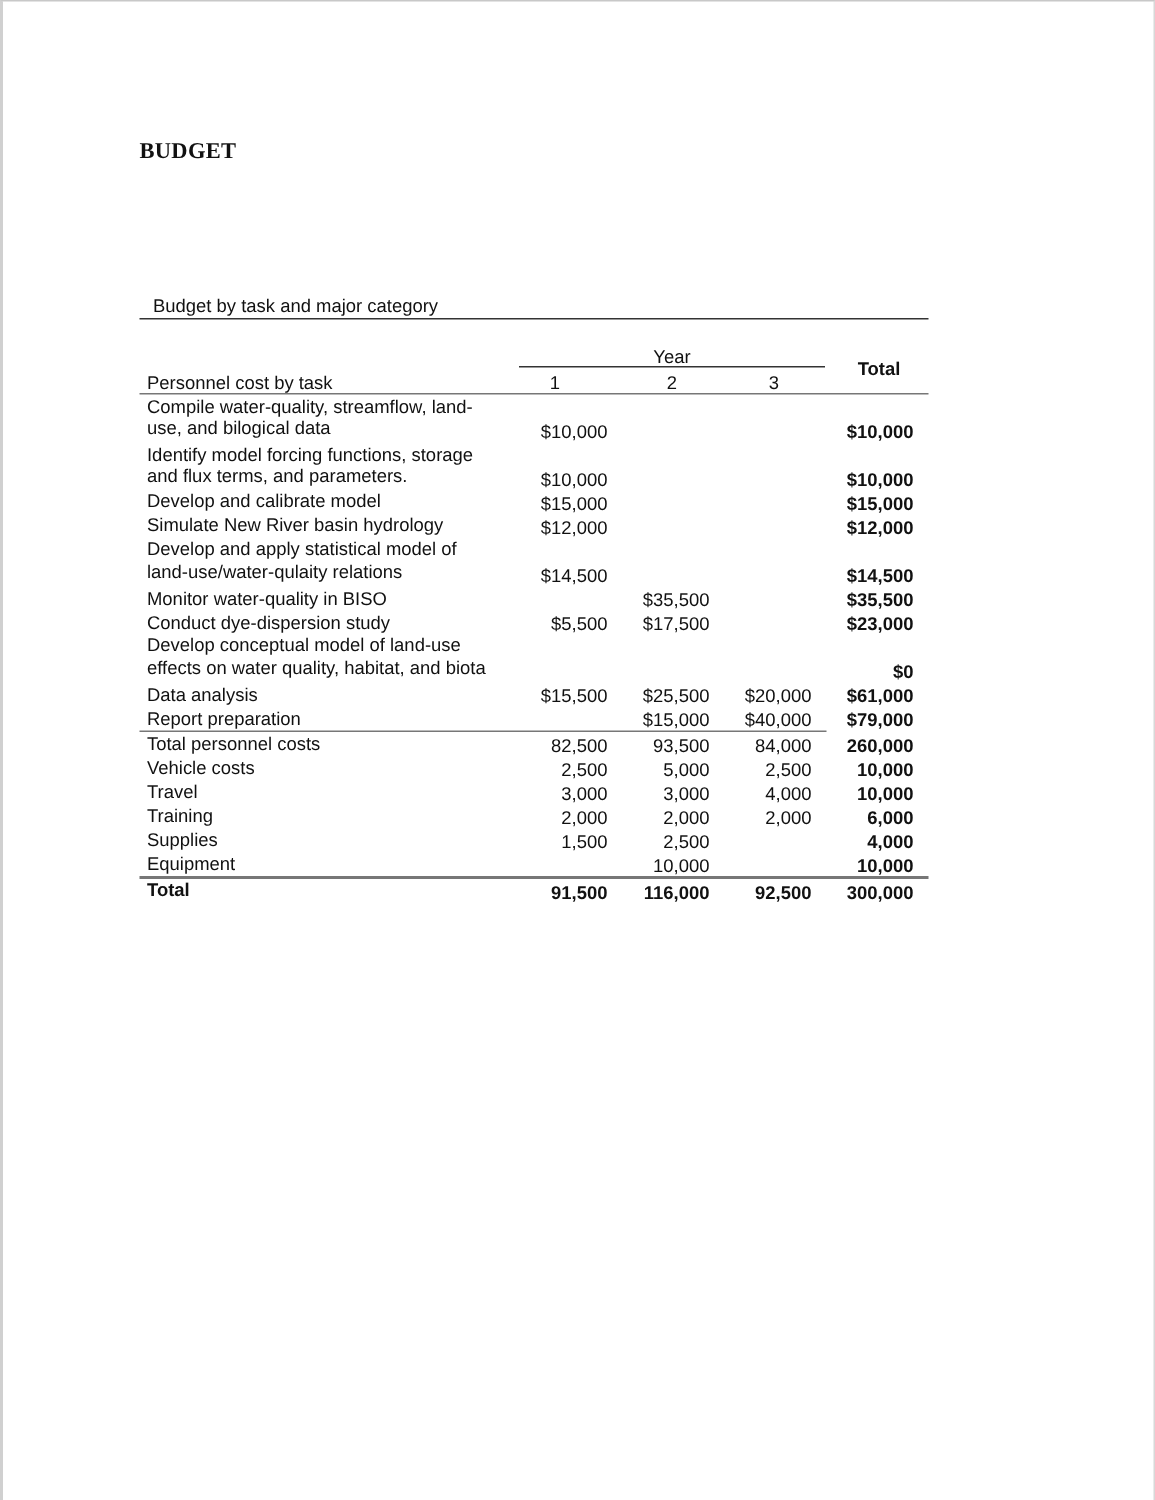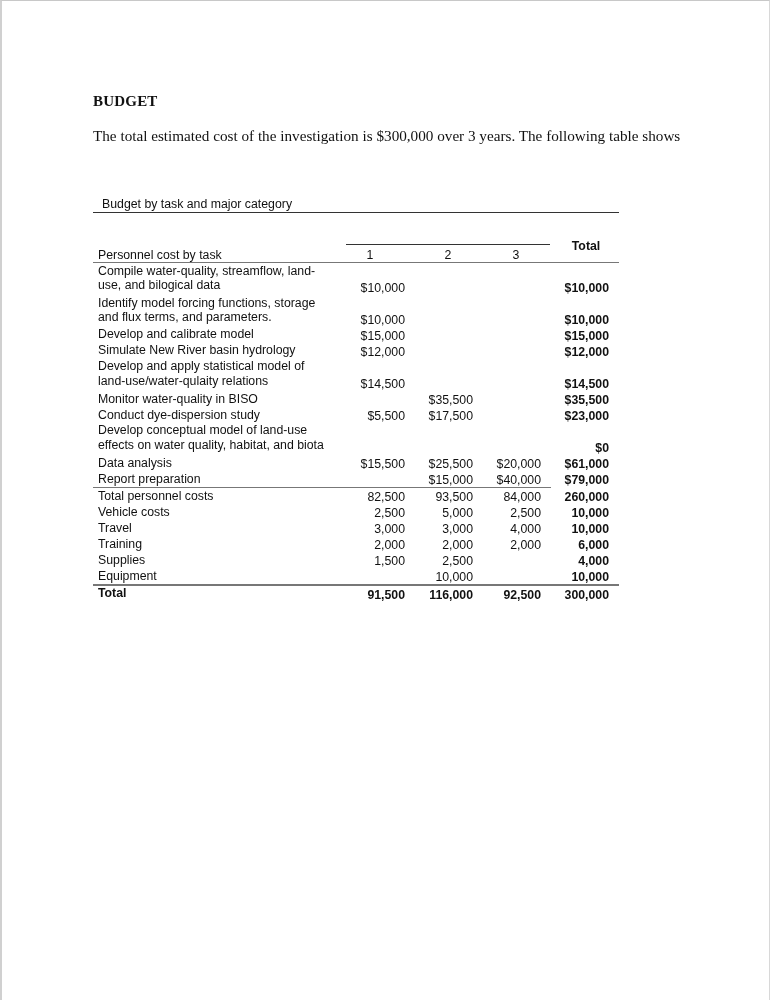--- a/index.html
+++ b/index.html
@@ -36,26 +36,26 @@
     .hdr-center { text-align: center; }
     .bold { font-weight: bold; }
   </style>
 </head>
 <body>
 
 <div class="page">
 
   <div class="heading">BUDGET</div>
   <div class="para">
-    <div>The total estimated cost of the investigation is $300,000 over 3 years.  The following table shows</div>
   </div>
 
   <div class="tcaption">Budget by task and major category</div>
   <div class="rule" style="left:91px; top:211px; width:526px;"></div>
 
+  <div class="t hdr-center" style="left:344px; width:204px; top:229px;">Year</div>
   <div class="rule" style="left:344px; top:243px; width:204px;"></div>
   <div class="t bold hdr-center" style="left:552px; width:64px; top:237px;">Total</div>
   <div class="t lbl" style="top:246px;">Personnel cost by task</div>
   <div class="t hdr-center" style="left:356px; width:24px; top:246px;">1</div>
   <div class="t hdr-center" style="left:434px; width:24px; top:246px;">2</div>
   <div class="t hdr-center" style="left:502px; width:24px; top:246px;">3</div>
   <div class="rule gray" style="left:91px; top:261px; width:526px;"></div>
 
   <div>
     <div class="t lbl" style="top:262px;">Compile water-quality, streamflow, land-</div>

